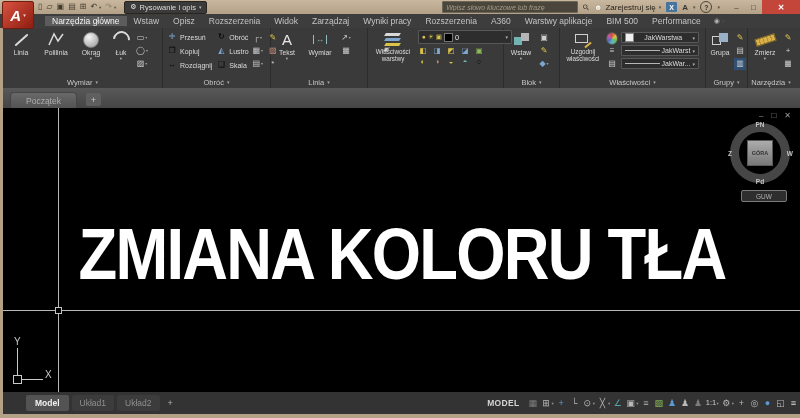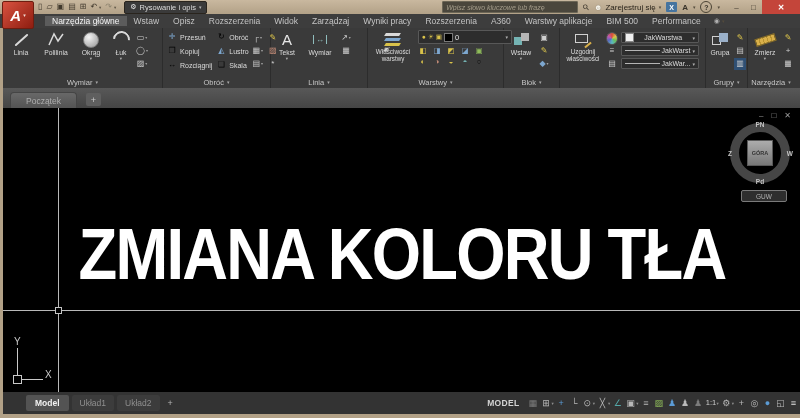--- a/index.html
+++ b/index.html
@@ -415,24 +415,20 @@
             <div class="lg-row">
               <span class="lg c-yellow">◐</span>
               <span class="lg c-red">◑</span>
               <span class="lg c-yellow">◒</span>
               <span class="lg c-teal">◓</span>
               <span class="lg">○</span>
             </div>
           </div>
         </div>
       </div>
-      <div class="panel-label">
-        <span>Warstwy</span>
-        <span class="pl-caret">▾</span>
-      </div>
     </div>
 
     <div class="panel" style="width:56px">
       <div class="panel-body">
         <div class="big-tool" style="width:28px">
           <span class="ico">
             <span class="blk">
                 <span class="blk-a"></span>
                 <span class="blk-b"></span>
               </span>
@@ -487,20 +483,24 @@
             <span class="ln"></span>
             <span class="ctext">JakWarst</span>
             <span class="cc">▾</span>
           </div>
           <div class="prop-combo">
             <span class="ln"></span>
             <span class="ctext">JakWar...</span>
             <span class="cc">▾</span>
           </div>
         </div>
+      </div>
+      <div class="panel-label">
+        <span>Właściwości</span>
+        <span class="pl-caret">▾</span>
       </div>
     </div>
 
     <div class="panel" style="width:42px">
       <div class="panel-body">
         <div class="big-tool" style="width:22px">
           <span class="ico">
             <span class="grp">
                 <span class="grp-a"></span>
                 <span class="grp-b"></span>

